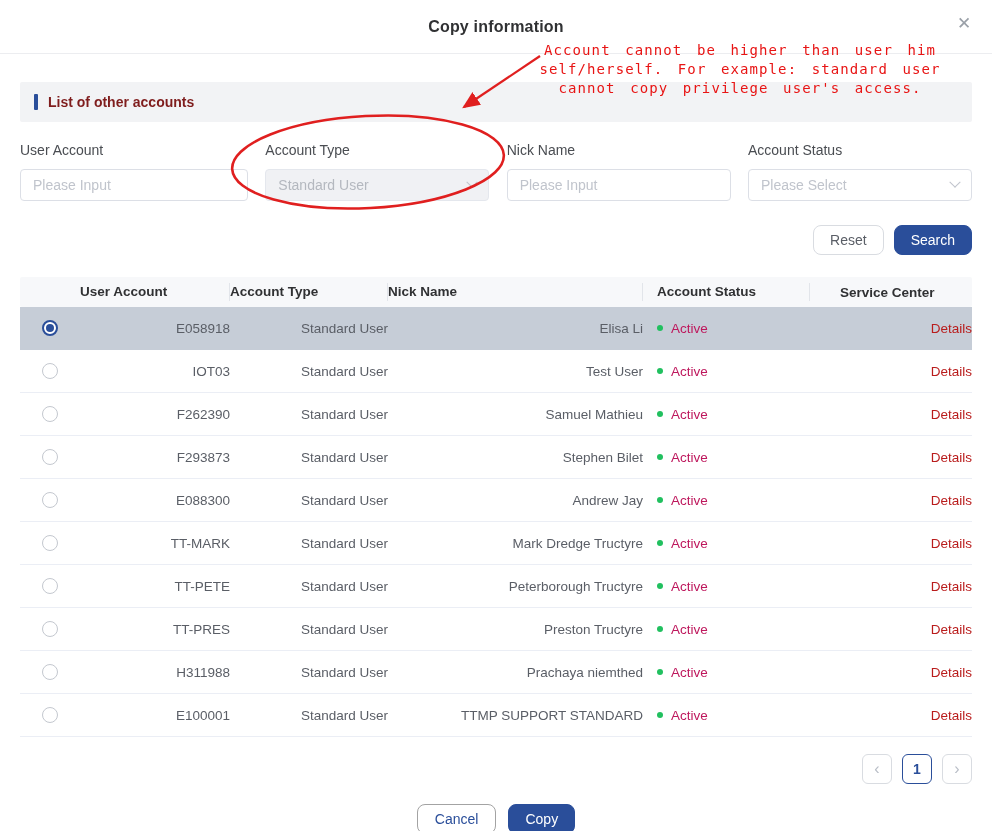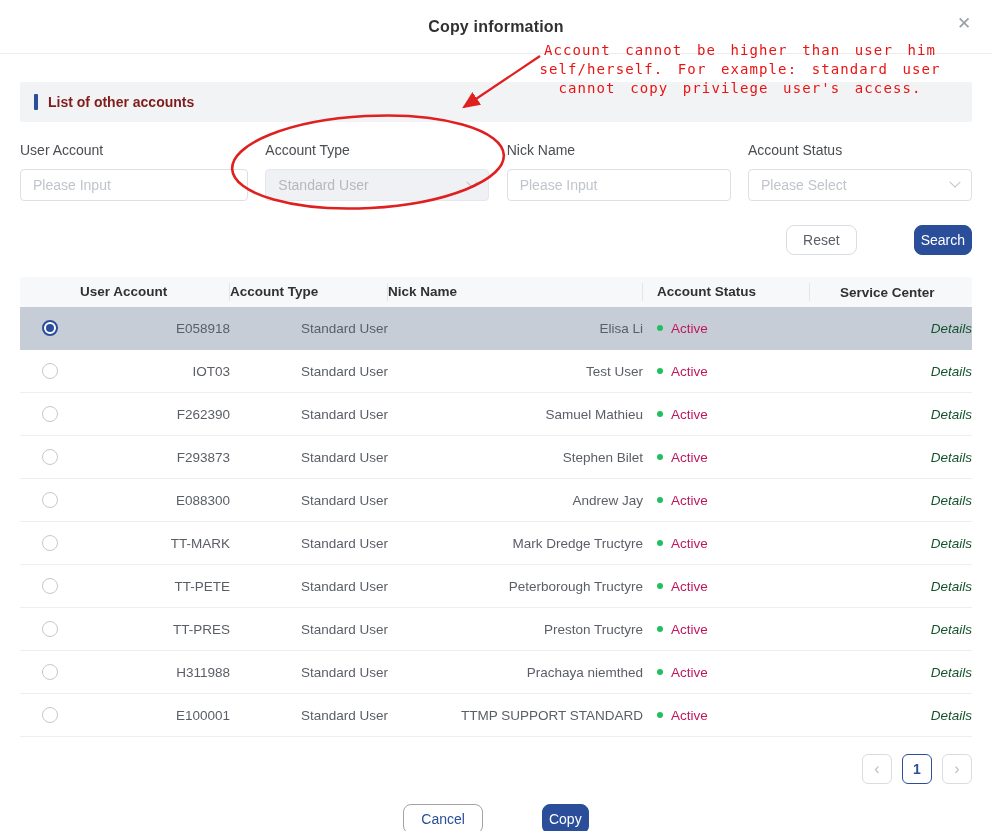--- a/index.html
+++ b/index.html
@@ -44,21 +44,21 @@
   .select-box .sel-text { color:#c0c4cc; }
   .select-box.disabled { background:#f0f1f4; border-color:#e4e7ed; cursor:not-allowed; }
   .select-box.disabled .sel-text { color:#b4b8bf; }
   .chevron { width:8px; height:8px; border-right:1.5px solid #c0c4cc; border-bottom:1.5px solid #c0c4cc;
              transform:rotate(45deg) translate(-2px,-2px); }
 
   
   .search-row { margin-top:24px; display:flex; justify-content:flex-end; gap:10px; }
   .btn { height:30px; border-radius:8px; font-size:14px; cursor:pointer; font-family:"Liberation Sans",sans-serif; }
   .btn-plain { background:#fff; border:1px solid #d9dce1; color:#5a5e66; padding:0 16px; }
-  .btn-primary { background:#2a4e9a; border:1px solid #2a4e9a; color:#fff; padding:0 6px;margin-left:47px; }
+  .btn-primary { background:#2a4e9a; border:1px solid #2a4e9a; color:#fff; padding:0 16px; }
 
   
   .table { margin-top:22px; width:952px; font-size:13.5px; }
   .thead { display:flex; height:30px; align-items:center; background:#f7f8fa; border-radius:2px; }
   .th { font-weight:600; color:#303133; font-size:13.5px; }
   .th-sep { border-right:1px solid #e2e5ea; height:18px; line-height:18px; }
   .tr { display:flex; height:43px; align-items:center; border-bottom:1px solid #ebeef5; cursor:pointer; }
   .tr.selected { background:#c6cdd7; border-bottom-color:#c6cdd7; }
   .td, .th { flex:none; }
   .col-radio { width:60px; display:flex; justify-content:center; align-items:center; }
@@ -68,21 +68,21 @@
   .col-status { width:167px; padding-left:14px; display:flex; align-items:center; }
   .th.col-status { display:block; padding-left:14px; }
   .col-service { width:162px; padding-left:33px; }
   .td { color:#5a5e66;text-align:right; }
   .radio { width:16px; height:16px; border:1px solid #c4c8cf; border-radius:50%; background:#fff;
            display:flex; align-items:center; justify-content:center; }
   .radio.checked { border:2px solid #2a4e9a; }
   .radio-dot { width:8px; height:8px; border-radius:50%; background:#2a4e9a; }
   .dot { width:6px; height:6px; border-radius:50%; background:#21c05f; margin-right:8px; }
   .status-text { color:#be185d; }
-  .link { color:#14532d; text-decoration:none; cursor:pointer;font-style:italic; }
+  .link { color:#b91c1c; text-decoration:none; cursor:pointer; }
 
   
   .pagination { margin-top:17px; display:flex; justify-content:flex-end; gap:10px; }
   .page-btn { width:30px; height:30px; border-radius:6px; background:#fff; border:1px solid #d9dce1;
               font-size:14px; color:#b9bec7; display:flex; align-items:center; justify-content:center;
               cursor:pointer; font-family:"Liberation Sans",sans-serif; }
   .page-btn.current { border:1px solid #2a4e9a; color:#2a4e9a; font-weight:600; }
   .page-btn .pg-chev { font-size:16px; line-height:1; }
 
   

